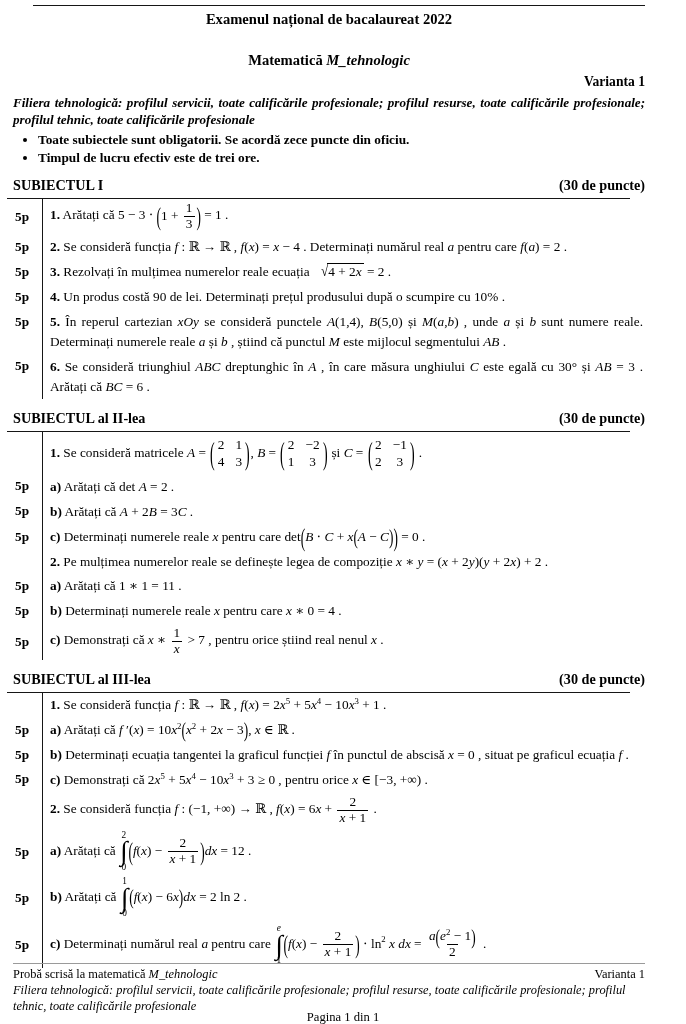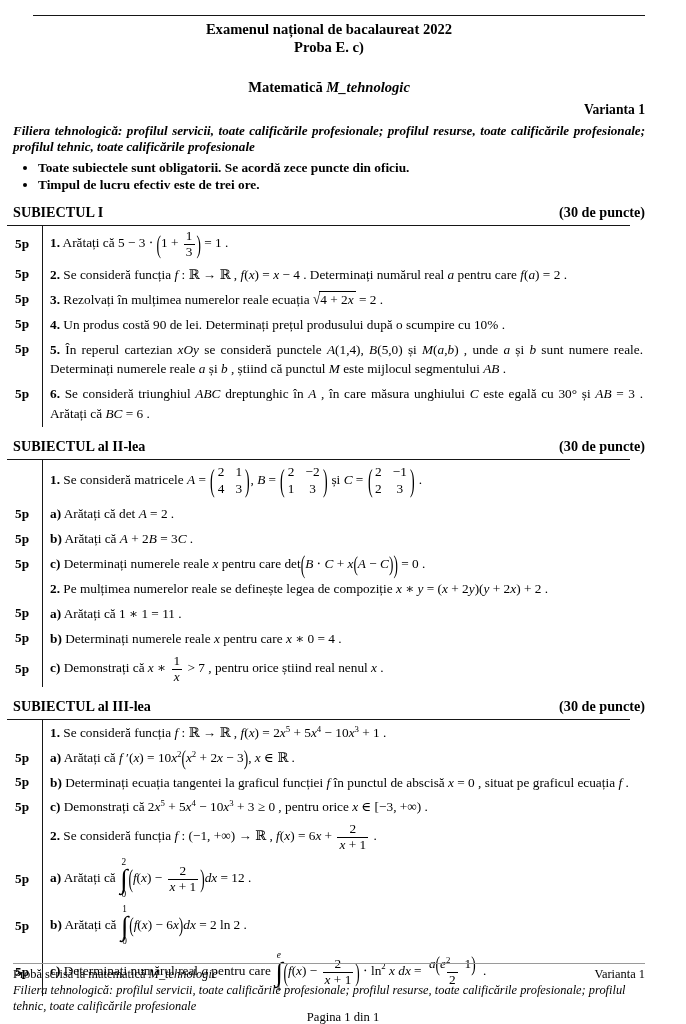--- a/index.html
+++ b/index.html
@@ -1,19 +1,19 @@
 <!DOCTYPE html>
 <html><head>
 <meta charset="utf-8">
 <style>
   html,body{margin:0;padding:0;background:#e8e8e8;}
   .page{
     width:686px;height:1024px;box-sizing:border-box;position:relative;overflow:hidden;
     background:#ffffff;color:#000;
-    padding:12px 41px 0 13px;
+    padding:2px 41px 0 13px;
     font-family:"Liberation Serif","DejaVu Serif",serif;
     font-size:13.3px;line-height:1.5;
   }
   .bf{font-weight:bold;}
   .it{font-style:italic;}
   .top-rule{border-top:1.6px solid #161616;margin:3px 0 5px 20px;height:0;}
   .hc{text-align:center;font-weight:bold;font-size:14.6px;line-height:1.2;}
   .subject{margin-top:23px;}
   .variant{text-align:right;font-weight:bold;font-size:13.6px;margin-top:3px;}
   .filiera{font-weight:bold;font-style:italic;text-align:justify;line-height:1.26;margin-top:3px;font-size:13.1px;}
@@ -25,21 +25,21 @@
   .sec-body{display:grid;grid-template-columns:29px 1fr;}
   .score{font-weight:bold;padding:2px 0 0 2px;}
   .score.c{display:flex;align-items:center;padding-top:0;}
   .prob{border-left:1.6px solid #161616;padding:2.5px 2px 2.5px 7px;text-align:justify;}
   sup.sup{font-size:0.66em;line-height:0;}
   .frac{display:inline-flex;flex-direction:column;align-items:center;vertical-align:middle;line-height:1.12;margin:0 2px;text-align:center;}
   .frac .fn{padding:0 2px;}
   .frac .fd{border-top:1.1px solid #000;padding:0 2px;}
   .pg{white-space:nowrap;}
   .pr{display:inline-block;vertical-align:middle;line-height:1;font-weight:400;}
-  .sqrt{white-space:nowrap;}
+  .sqrt{white-space:nowrap;margin-left:8px;}
   .sqrt .rad{display:inline-block;transform:scaleY(1.18);transform-origin:50% 60%;}
   .sqrt .rv{border-top:1.2px solid #000;padding:0 2px 0 1px;margin-left:-1px;display:inline-block;line-height:1.25;}
   .mat{white-space:nowrap;display:inline-flex;align-items:center;vertical-align:middle;margin:0 1px;}
   .mat .mrows{display:inline-grid;grid-template-columns:auto auto;column-gap:11px;row-gap:1px;text-align:center;line-height:1.2;padding:2px 3px;}
   .mat .pr{transform:scaleY(2.45) scaleX(1.05);}
   .int{display:inline-flex;flex-direction:column;align-items:center;vertical-align:middle;margin:0 1px;}
   .int .isym{font-size:27px;line-height:0.82;}
   .int .lim{font-size:9.3px;line-height:1.05;}
   .footer{position:absolute;left:13px;right:41px;top:963px;font-size:12.4px;line-height:1.3;}
   .footer-rule{border-top:1.2px solid #9a9a9a;margin-bottom:2px;height:0;}
@@ -48,21 +48,20 @@
   .pagenum{position:absolute;left:0;right:0;top:1008px;text-align:center;font-size:12.6px;}
 </style>
 </head>
 <body>
 
 <div class="page">
   <div class="top-rule"></div>
 
   <header>
     <div class="hc">Examenul național de bacalaureat 2022</div>
-    <div class="hc">Proba E. c)</div>
     <div class="hc subject"><span>Matematică </span><span class="it">M_tehnologic</span></div>
     <div class="variant">Varianta 1</div>
     <div class="filiera">Filiera tehnologică: profilul servicii, toate calificările profesionale; profilul resurse, toate calificările profesionale; profilul tehnic, toate calificările profesionale</div>
     <ul class="bullets">
       <li>Toate subiectele sunt obligatorii. Se acordă zece puncte din oficiu.</li>
       <li>Timpul de lucru efectiv este de trei ore.</li>
     </ul>
   </header>
 
   <main>

